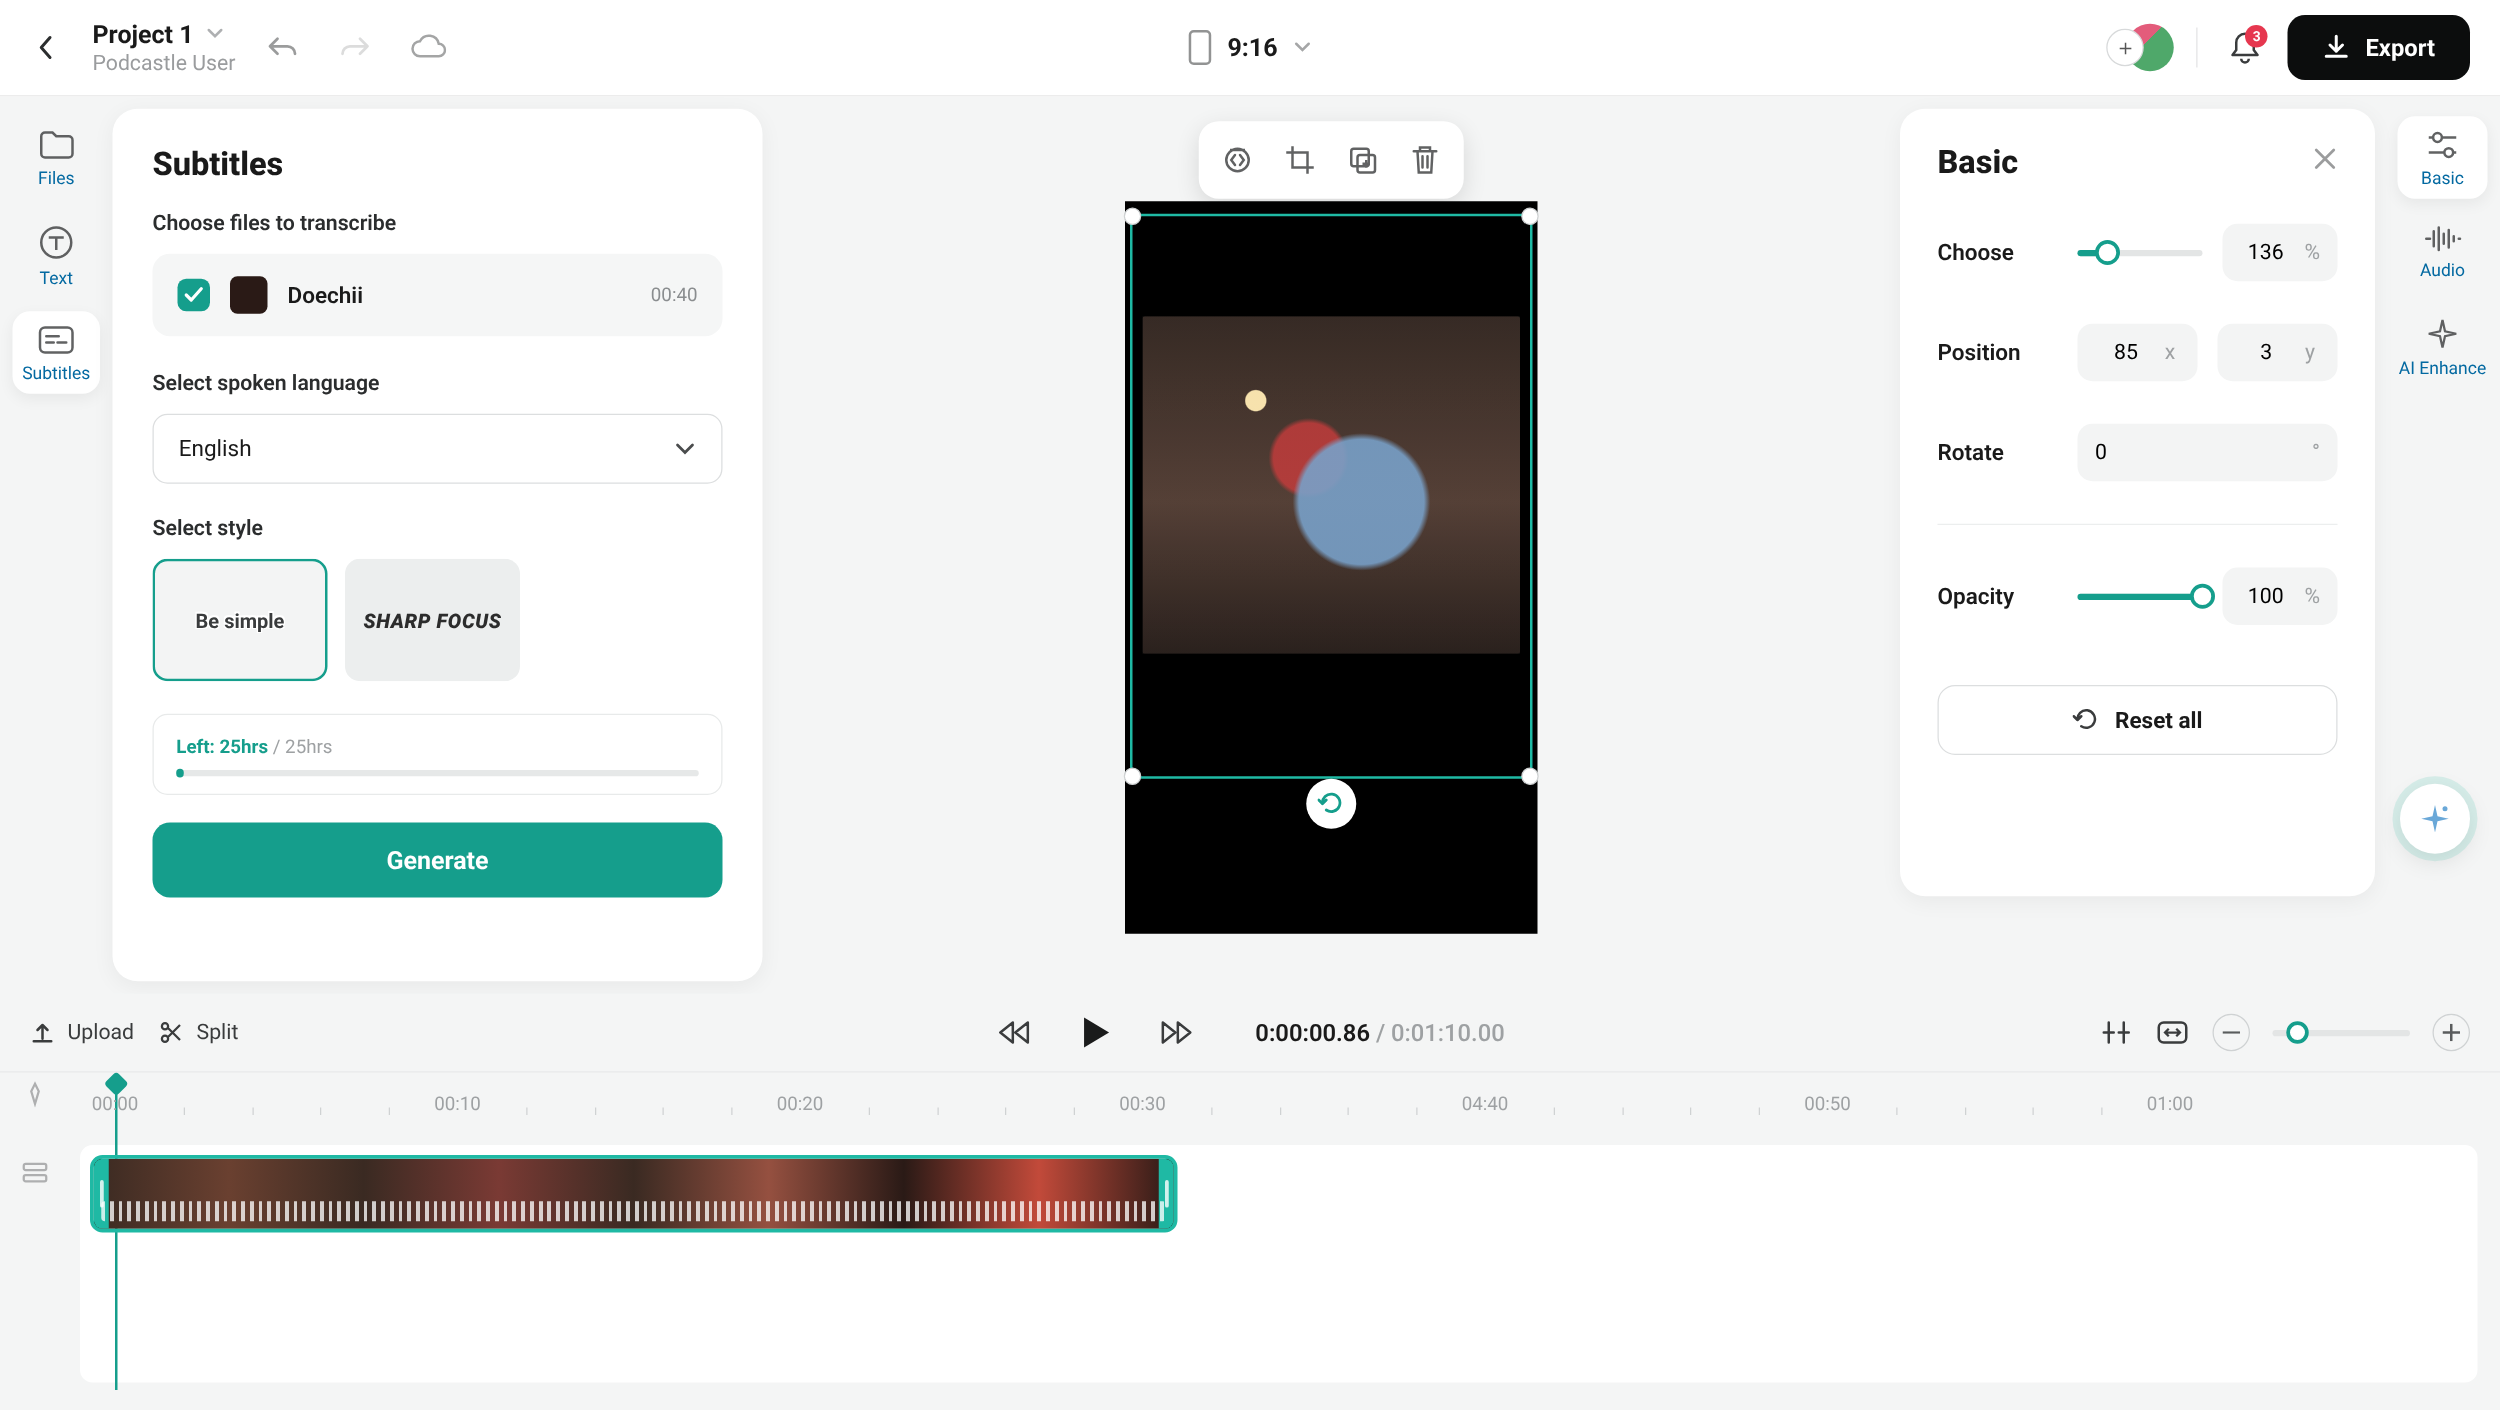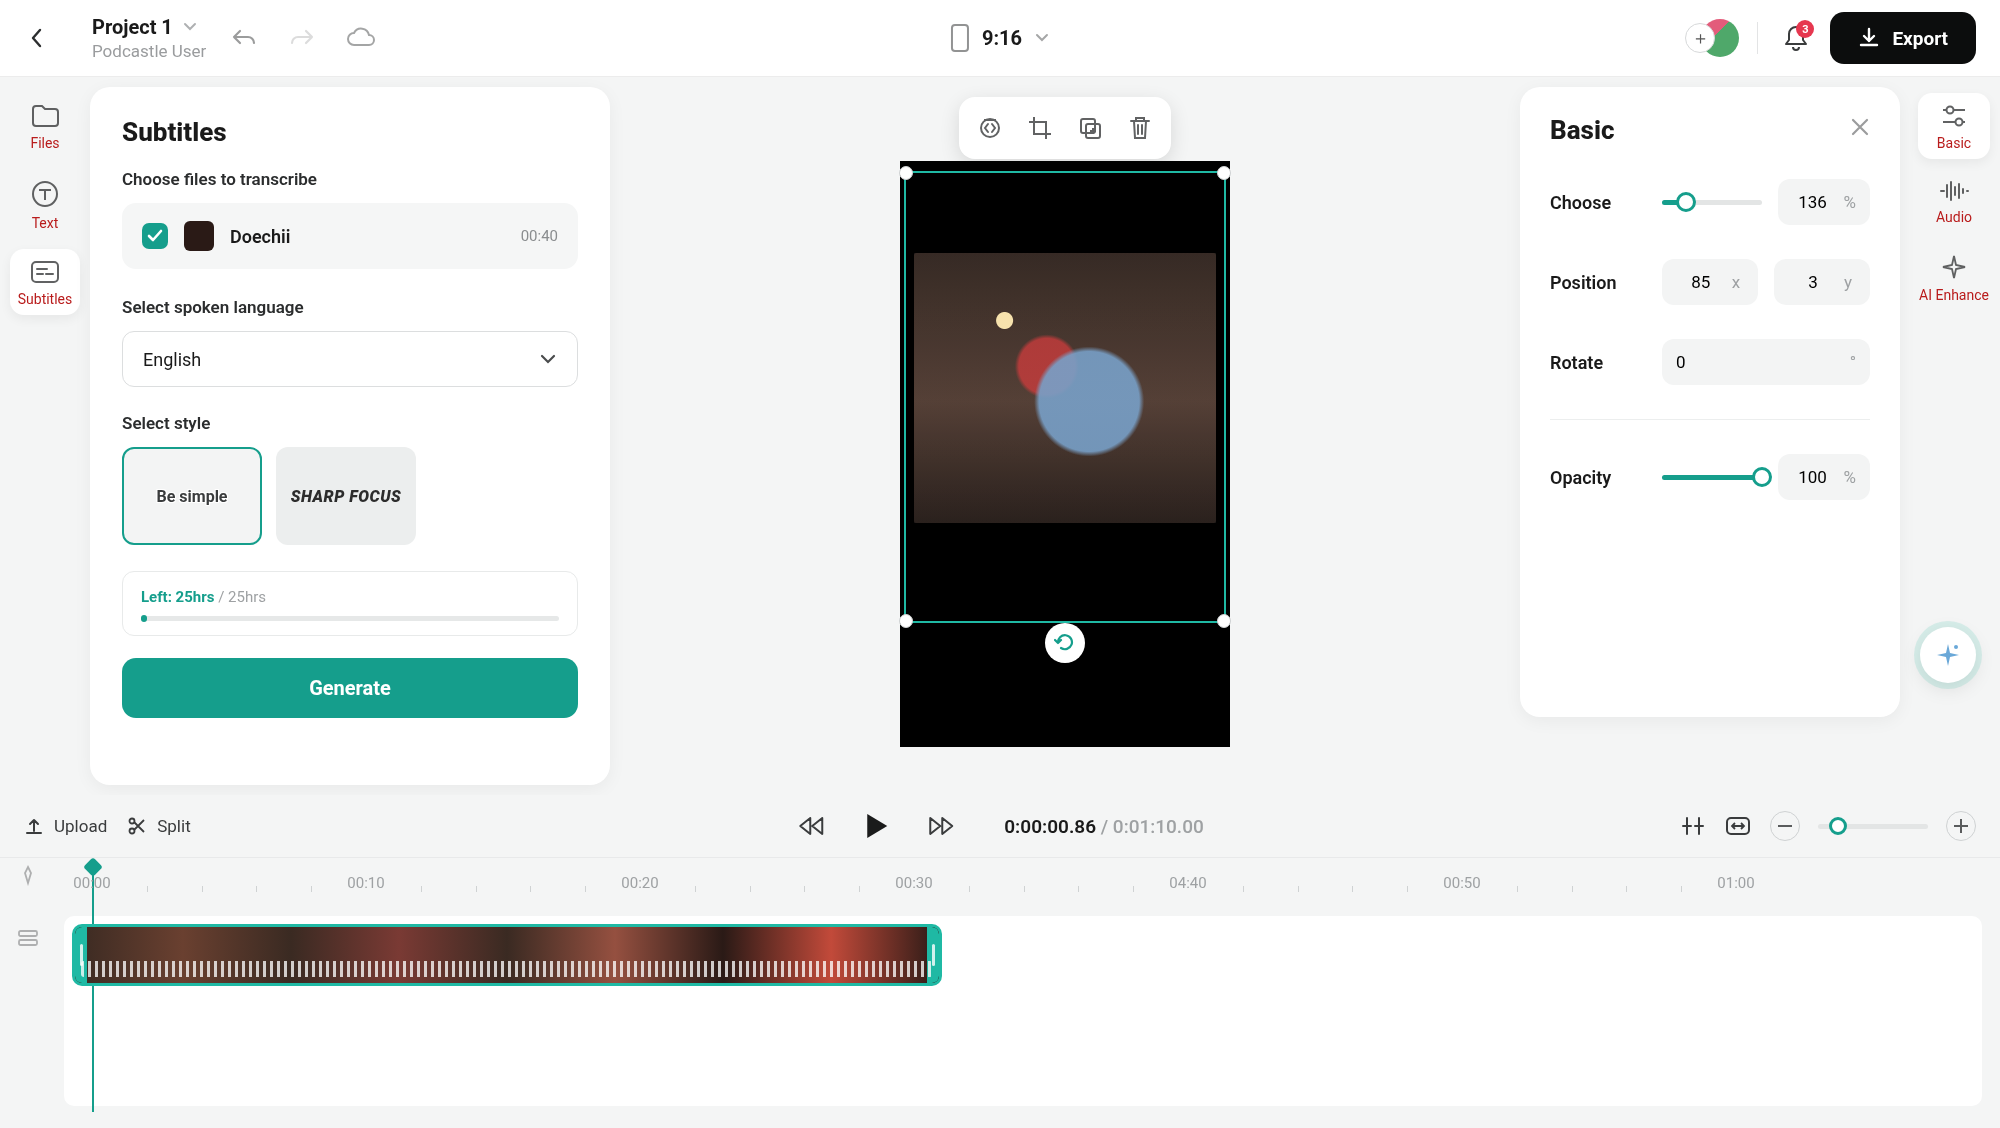--- a/index.html
+++ b/index.html
@@ -2,21 +2,21 @@
 <html><head>
 <meta charset="utf-8">
 <style>
 * { margin:0; padding:0; box-sizing:border-box; font-family: -apple-system, BlinkMacSystemFont, "Segoe UI", Roboto, sans-serif; }
 body { background:#f4f5f5; color:#1a1a1a; width:2000px; height:1128px; overflow:hidden; }
 
 
 .topbar { height:77px; background:#fff; display:flex; align-items:center; padding:0 24px; border-bottom:1px solid #ececec; }
 .tb-left { display:flex; align-items:center; gap:18px; }
 .back-chev { width:26px; height:26px; display:flex; align-items:center; justify-content:center; cursor:pointer; }
-.proj-block { margin-left:24px; }
+.proj-block { margin-left:6px; }
 .proj-row1 { display:flex; align-items:center; gap:10px; font-weight:700; font-size:20px; }
 .proj-row1 svg { opacity:.6; }
 .proj-sub { font-size:17px; color:#9a9c9e; margin-top:2px; }
 .hist-btn, .cloud-btn { width:40px; height:40px; display:flex; align-items:center; justify-content:center; cursor:pointer; border-radius:10px; }
 .hist-btn svg, .cloud-btn svg { opacity:.55; }
 .hist-btn:first-of-type { margin-left:28px; }
 
 .tb-center { position:absolute; left:50%; transform:translateX(-50%); display:flex; align-items:center; gap:12px; }
 .tb-center .aspect { font-size:20px; font-weight:700; }
 .tb-center svg { opacity:.6; }
@@ -28,21 +28,21 @@
 .vdiv { width:1px; height:32px; background:#e3e4e5; margin:0 4px; }
 .bell-wrap { position:relative; width:40px; height:40px; display:flex; align-items:center; justify-content:center; }
 .bell-badge { position:absolute; top:2px; right:2px; min-width:18px; height:18px; border-radius:9px; background:#e6374f; color:#fff; font-size:11px; font-weight:700; display:flex; align-items:center; justify-content:center; padding:0 4px; }
 .export-btn { height:52px; padding:0 28px; border-radius:14px; background:#0c0d0d; color:#fff; font-weight:700; font-size:19px; display:flex; align-items:center; gap:12px; cursor:pointer; }
 
 
 .main { display:flex; height:718px; position:relative; }
 
 
 .rail { width:90px; padding:16px 10px; display:flex; flex-direction:column; gap:10px; }
-.rail-item { width:70px; padding:10px 0 8px; border-radius:14px; display:flex; flex-direction:column; align-items:center; gap:6px; font-size:14px; color:#b91c1c; cursor:pointer; }
+.rail-item { width:70px; padding:10px 0 8px; border-radius:14px; display:flex; flex-direction:column; align-items:center; gap:6px; font-size:14px; color:#0369a1; cursor:pointer; }
 .rail-item.active { background:#fff; box-shadow:0 4px 12px rgba(0,0,0,.06); }
 .rail-item svg { opacity:.8; }
 
 
 .panel { width:520px; background:#fff; border-radius:20px; margin:10px 0 10px 0; padding:30px 32px 26px; box-shadow:0 4px 18px rgba(0,0,0,.05); display:flex; flex-direction:column; }
 .panel h2 { font-size:26px; font-weight:800; margin-bottom:22px; }
 .lbl { font-size:17px; font-weight:600; color:#2b2d2e; margin-bottom:14px; }
 .file-row { background:#f5f6f6; border-radius:14px; padding:18px 20px; display:flex; align-items:center; gap:16px; margin-bottom:28px; }
 .chk { width:26px; height:26px; border-radius:7px; background:#159e8c; display:flex; align-items:center; justify-content:center; }
 .chk svg { color:#fff; }
@@ -359,20 +359,26 @@
       <div class="mini-slider">
         <div class="fill" style="width:100%"></div>
           <div class="knob" style="left:100%"></div>
       </div>
       <div class="valbox">
         <input value="100" style="">
         <span class="unit">%</span>
       </div>
     </div>
 
+    <div class="reset-btn">
+      <svg width="22" height="22" viewBox="0 0 22 22">
+          <path d="M4 11 A7 7 0 1 1 7 16 M4 11 L1 8 M4 11 L7 8" stroke="#3a3c3d" stroke-width="2" fill="none" stroke-linecap="round"></path>
+        </svg>
+      <span>Reset all</span>
+    </div>
   </div>
 
   <div class="right-rail">
     <div class="rail-item active">
       <svg width="30" height="26" viewBox="0 0 30 26">
           <path d="M4 7 H26 M4 19 H26" stroke="#3a3c3d" stroke-width="2"></path>
           <circle cx="11" cy="7" r="3.5" fill="#fff" stroke="#3a3c3d" stroke-width="2"></circle>
           <circle cx="20" cy="19" r="3.5" fill="#fff" stroke="#3a3c3d" stroke-width="2"></circle>
         </svg>
       <span>Basic</span>

